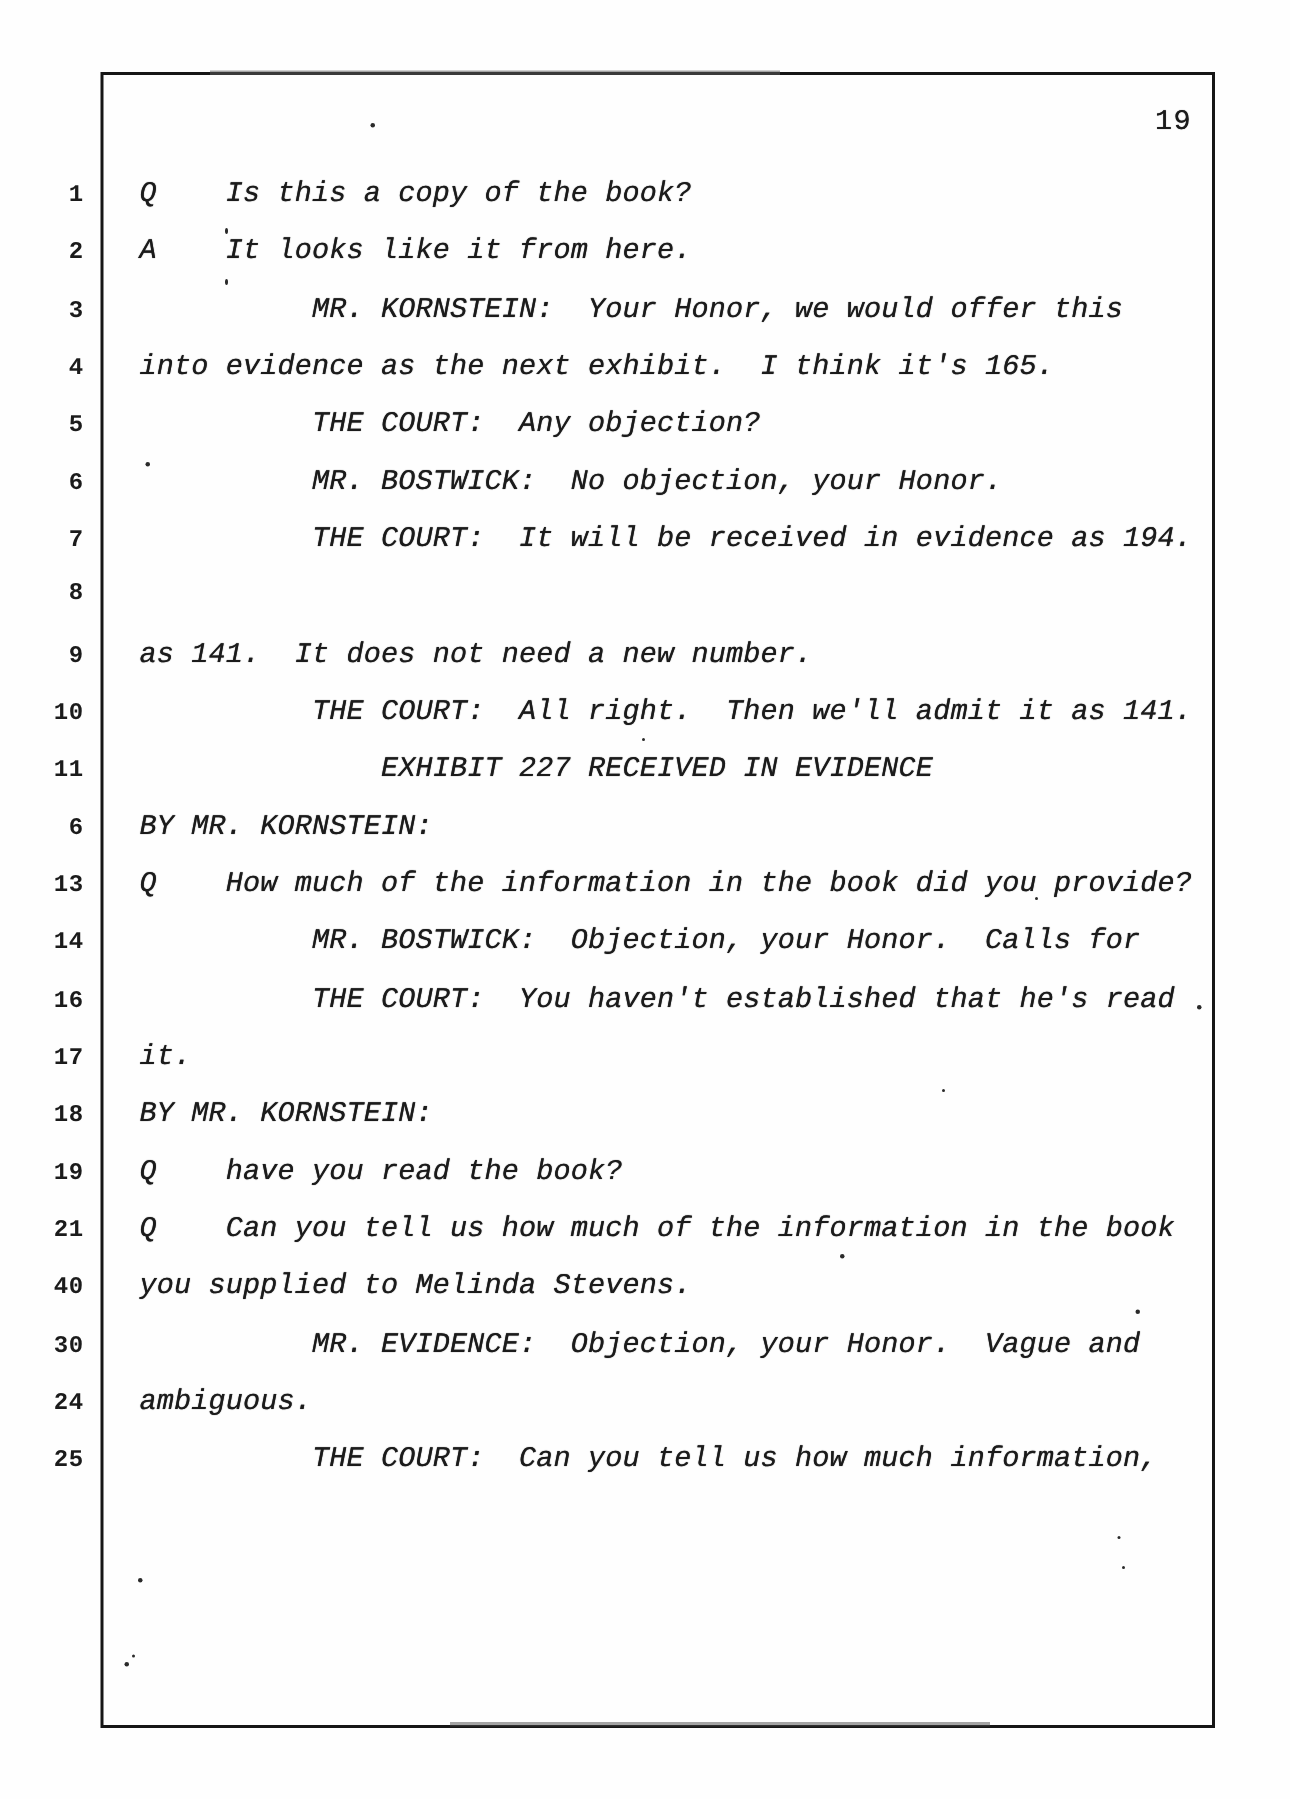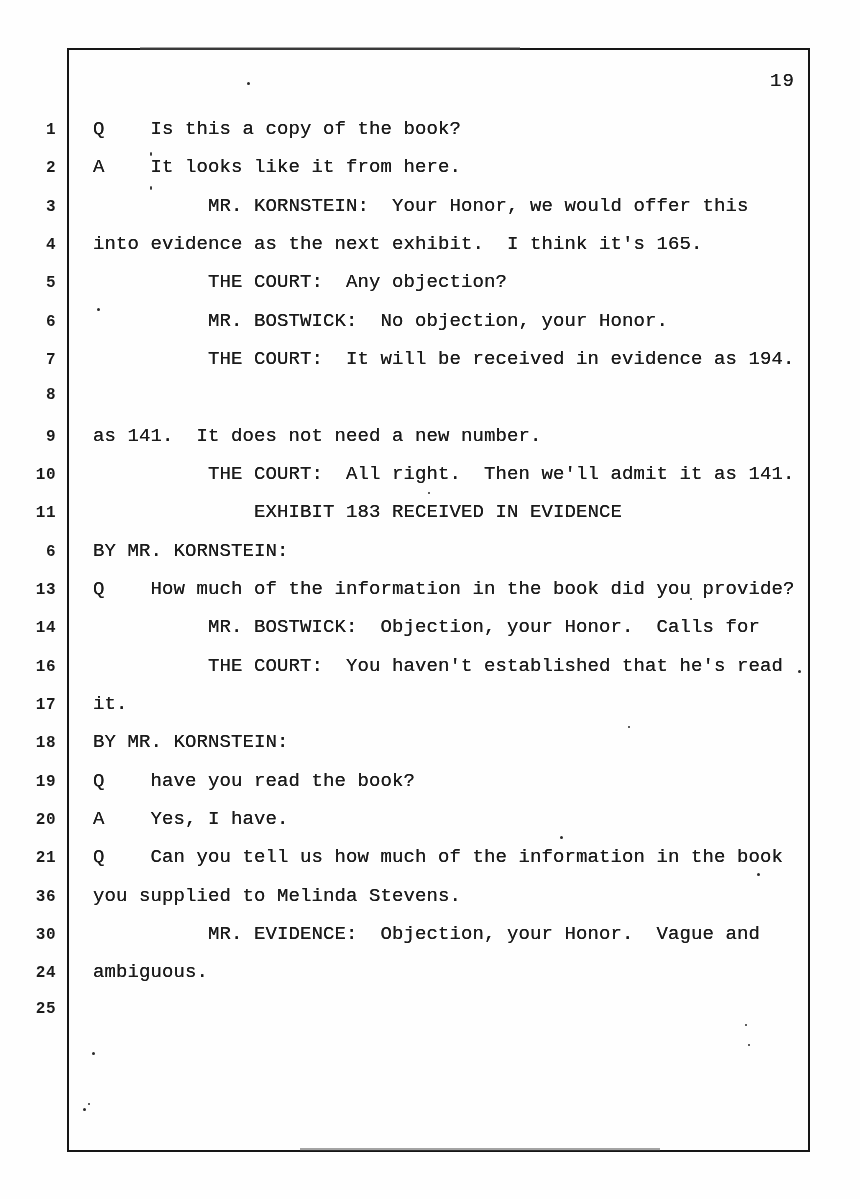--- a/index.html
+++ b/index.html
@@ -70,20 +70,21 @@
     font-size: 16px;
     font-weight: bold;
     letter-spacing: 0.5px;
   }
   .txt {
     margin-left: 37px;
     white-space: pre;
     font-size: 19px;
     letter-spacing: 0.1px;
     text-shadow: 0 0 0.6px currentColor;
+    font-style: italic;
   }
   .dot {
     position: absolute;
     background: #2a2a2a;
     width: 3px;
     height: 3px;
     border-radius: 50%;
   }
 </style>
 </head>
@@ -132,21 +133,21 @@
     <div class="row">
         <span class="num">9</span>
         <span class="txt">as 141.  It does not need a new number.</span>
       </div>
     <div class="row">
         <span class="num">10</span>
         <span class="txt">          THE COURT:  All right.  Then we'll admit it as 141.</span>
       </div>
     <div class="row">
         <span class="num">11</span>
-        <span class="txt">              EXHIBIT 183 RECEIVED IN EVIDENCE</span>
+        <span class="txt">              EXHIBIT 227 RECEIVED IN EVIDENCE</span>
       </div>
     <div class="row">
         <span class="num">6</span>
         <span class="txt">BY MR. KORNSTEIN:</span>
       </div>
     <div class="row">
         <span class="num">13</span>
         <span class="txt">Q    How much of the information in the book did you provide?</span>
       </div>
     <div class="row">
@@ -163,41 +164,38 @@
       </div>
     <div class="row">
         <span class="num">18</span>
         <span class="txt">BY MR. KORNSTEIN:</span>
       </div>
     <div class="row">
         <span class="num">19</span>
         <span class="txt">Q    have you read the book?</span>
       </div>
     <div class="row">
-        <span class="num">20</span>
-        <span class="txt">A    Yes, I have.</span>
-      </div>
-    <div class="row">
         <span class="num">21</span>
         <span class="txt">Q    Can you tell us how much of the information in the book</span>
       </div>
     <div class="row">
-        <span class="num">36</span>
+        <span class="num">40</span>
         <span class="txt">you supplied to Melinda Stevens.</span>
       </div>
     <div class="row">
         <span class="num">30</span>
         <span class="txt">          MR. EVIDENCE:  Objection, your Honor.  Vague and</span>
       </div>
     <div class="row">
         <span class="num">24</span>
         <span class="txt">ambiguous.</span>
       </div>
     <div class="row">
         <span class="num">25</span>
+        <span class="txt">          THE COURT:  Can you tell us how much information,</span>
       </div>
   </div>
 
   <div class="dot" style="left:247px; top:82px;"></div>
   <div class="dot" style="left:150px; top:152px; height:4px; width:2px;"></div>
   <div class="dot" style="left:150px; top:186px; height:4px; width:2px;"></div>
   <div class="dot" style="left:97px; top:308px;"></div>
   <div class="dot" style="left:428px; top:492px; width:2px; height:2px;"></div>
   <div class="dot" style="left:690px; top:598px; width:2px; height:2px;"></div>
   <div class="dot" style="left:798px; top:670px;"></div>

